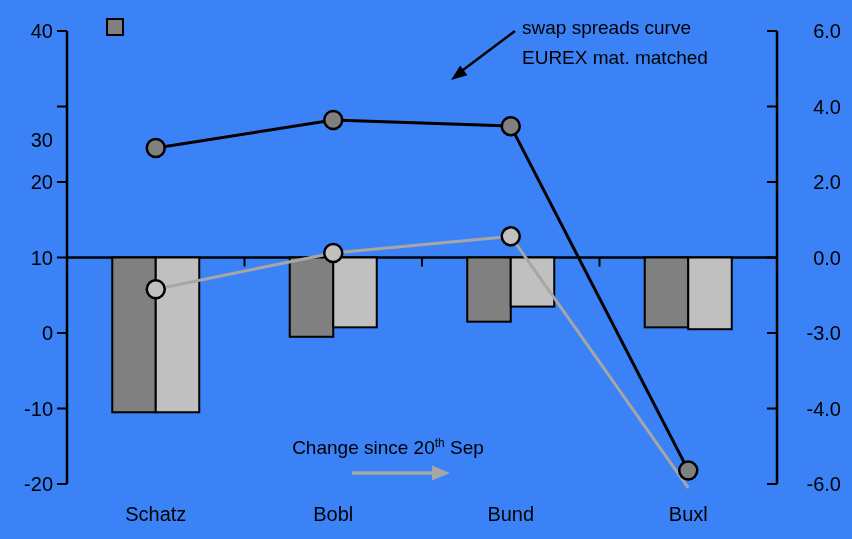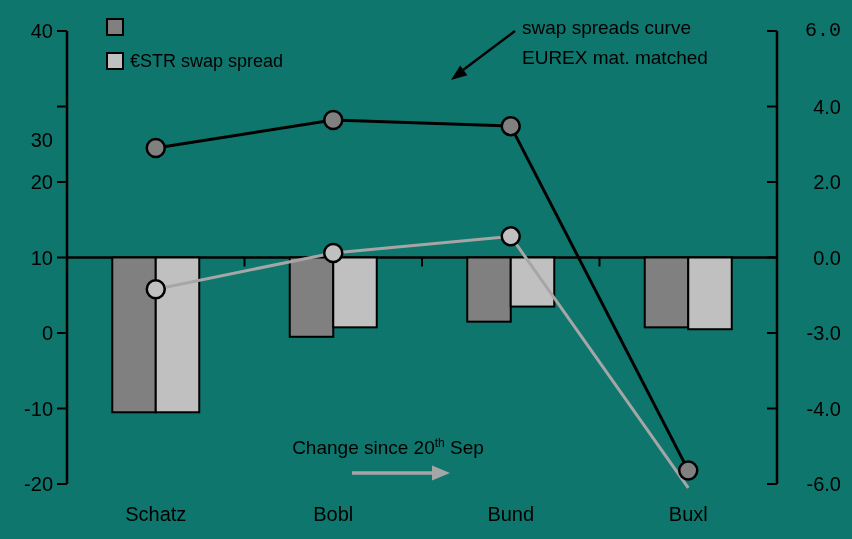--- a/index.html
+++ b/index.html
@@ -1,17 +1,17 @@
 <!DOCTYPE html>
 <html><head>
 <meta charset="utf-8">
 <style>
   html,body{margin:0;padding:0;background:#ffffff;}
   #stage{
-    position:relative;width:852px;height:539px;background:#0f766e;
+    position:relative;width:852px;height:539px;background:#3b82f6;
     font-family:"Liberation Sans", sans-serif;color:#000;overflow:hidden;
   }
   #chart-svg{position:absolute;left:0;top:0;}
   .tick-label{
     position:absolute;font-size:20px;color:#000;line-height:22px;white-space:nowrap;
   }
   .tick-label.left{text-align:right;width:53px;left:0;}
   .tick-label.right{text-align:right;width:55px;left:786px;}
   .cat-label{
     position:absolute;top:503px;width:140px;text-align:center;
@@ -84,43 +84,39 @@
   <div id="tick-labels-left">
       <div class="tick-label left" style="top: 20px;">40</div>
       <div class="tick-label left" style="top: 95.5px; margin-top: 33px;">30</div>
       <div class="tick-label left" style="top: 171px;">20</div>
       <div class="tick-label left" style="top: 246.5px;">10</div>
       <div class="tick-label left" style="top: 322px;">0</div>
       <div class="tick-label left" style="top: 397.5px;">-10</div>
       <div class="tick-label left" style="top: 473px;">-20</div>
     </div>
   <div id="tick-labels-right">
-      <div class="tick-label right" style="top: 20px; font-family: Liberation Mono, monospace;">6.0</div>
+      <div class="tick-label right" style="top: 20px;">6.0</div>
       <div class="tick-label right" style="top: 95.5px;">4.0</div>
       <div class="tick-label right" style="top: 171px;">2.0</div>
       <div class="tick-label right" style="top: 246.5px;">0.0</div>
       <div class="tick-label right" style="top: 322px;">-3.0</div>
       <div class="tick-label right" style="top: 397.5px;">-4.0</div>
       <div class="tick-label right" style="top: 473px;">-6.0</div>
     </div>
   <div id="cat-labels">
       <div class="cat-label" style="left: 85.75px;">Schatz</div>
       <div class="cat-label" style="left: 263.25px;">Bobl</div>
       <div class="cat-label" style="left: 440.75px;">Bund</div>
       <div class="cat-label" style="left: 618.25px;">Buxl</div>
     </div>
 
   <div id="legend">
     <div class="legend-row">
       <span class="legend-swatch" id="swatch-0" style="background: rgb(128, 128, 128);"></span>
     </div>
-    <div class="legend-row">
-      <span class="legend-swatch" id="swatch-1" style="background: rgb(192, 192, 192);"></span>
-      <span class="legend-text">€STR swap spread</span>
-    </div>
   </div>
 
   <div id="curve-annotation">
     <div>swap spreads curve</div>
     <div>EUREX mat. matched</div>
   </div>
 
   <div id="change-annotation"><span>Change since 20</span><sup>th</sup><span> Sep</span></div>
 
 </div>

